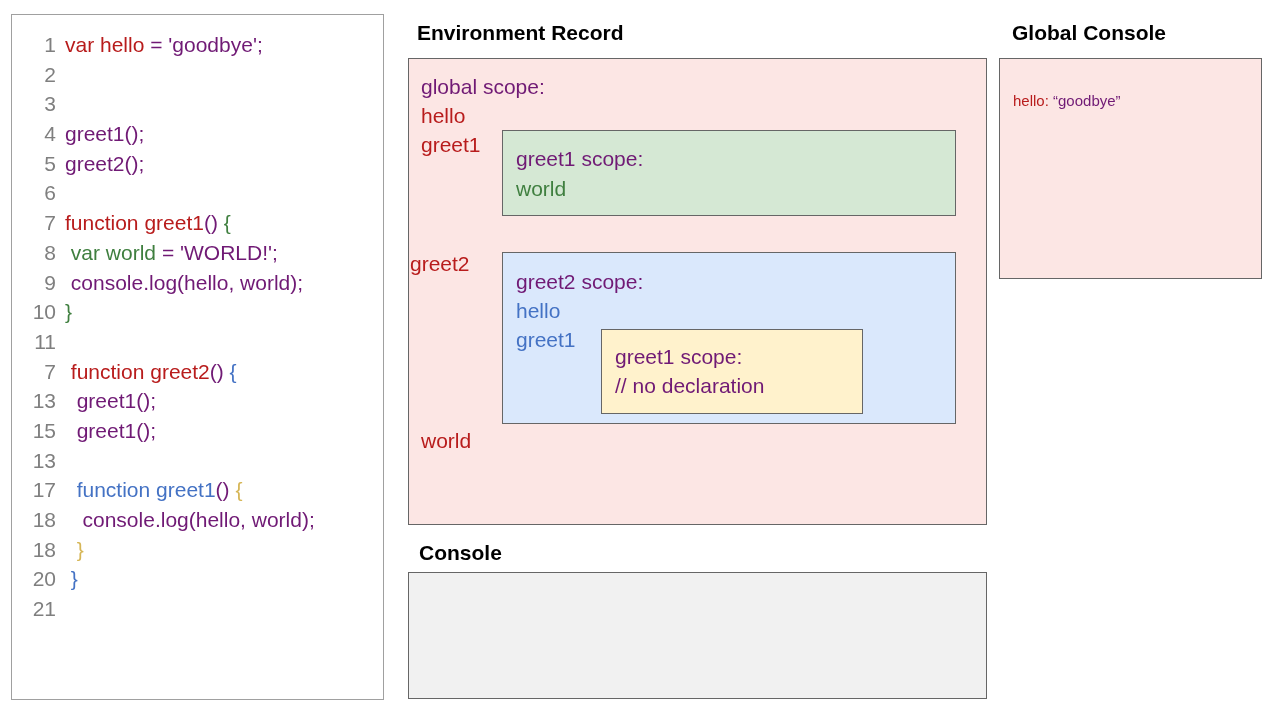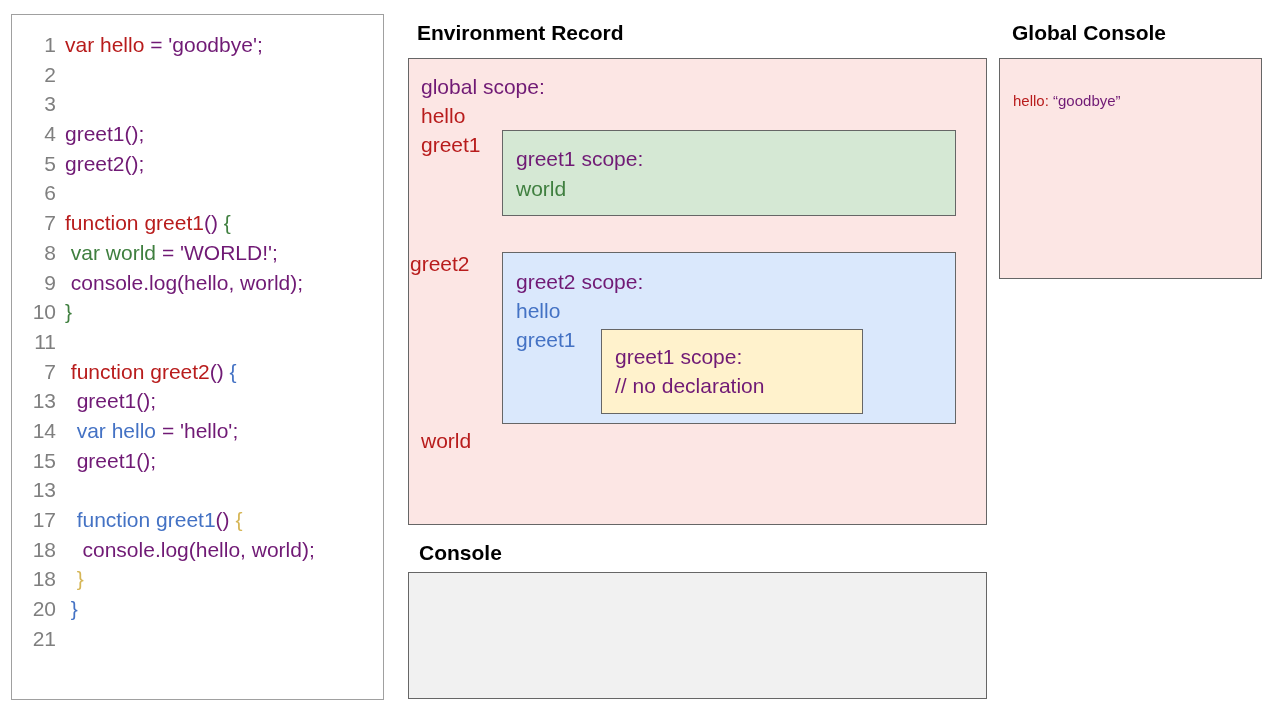--- a/index.html
+++ b/index.html
@@ -171,21 +171,20 @@
       <div class="code-line"><span class="ln">4</span><span class="code-text"><span class="tok t-black">greet1();</span></span></div>
       <div class="code-line"><span class="ln">5</span><span class="code-text"><span class="tok t-black">greet2();</span></span></div>
       <div class="code-line"><span class="ln">6</span><span class="code-text"><span class="tok t-black"></span></span></div>
       <div class="code-line"><span class="ln">7</span><span class="code-text"><span class="tok t-red">function greet1</span><span class="tok t-black">() </span><span class="tok t-green">{</span></span></div>
       <div class="code-line"><span class="ln">8</span><span class="code-text"><span class="tok t-black"> </span><span class="tok t-green">var world</span><span class="tok t-black"> = 'WORLD!';</span></span></div>
       <div class="code-line"><span class="ln">9</span><span class="code-text"><span class="tok t-black"> console.log(hello, world);</span></span></div>
       <div class="code-line"><span class="ln">10</span><span class="code-text"><span class="tok t-green">}</span></span></div>
       <div class="code-line"><span class="ln">11</span><span class="code-text"><span class="tok t-black"></span></span></div>
       <div class="code-line"><span class="ln">7</span><span class="code-text"><span class="tok t-black"> </span><span class="tok t-red">function greet2</span><span class="tok t-black">() </span><span class="tok t-blue">{</span></span></div>
       <div class="code-line"><span class="ln">13</span><span class="code-text"><span class="tok t-black">  greet1();</span></span></div>
-      <div class="code-line"><span class="ln">14</span><span class="code-text"><span class="tok t-black">  </span><span class="tok t-blue">var hello</span><span class="tok t-black"> = 'hello';</span></span></div>
       <div class="code-line"><span class="ln">15</span><span class="code-text"><span class="tok t-black">  greet1();</span></span></div>
       <div class="code-line"><span class="ln">13</span><span class="code-text"><span class="tok t-black"></span></span></div>
       <div class="code-line"><span class="ln">17</span><span class="code-text"><span class="tok t-black">  </span><span class="tok t-blue">function greet1</span><span class="tok t-black">() </span><span class="tok t-yellow" style="color: rgb(214, 182, 86);">{</span></span></div>
       <div class="code-line"><span class="ln">18</span><span class="code-text"><span class="tok t-black">   console.log(hello, world);</span></span></div>
       <div class="code-line"><span class="ln">18</span><span class="code-text"><span class="tok t-black">  </span><span class="tok t-yellow" style="color: rgb(214, 182, 86);">}</span></span></div>
       <div class="code-line"><span class="ln">20</span><span class="code-text"><span class="tok t-black"> </span><span class="tok t-blue">}</span></span></div>
       <div class="code-line"><span class="ln">21</span><span class="code-text"><span class="tok t-black"></span></span></div>
     </div>
 </div>
 

